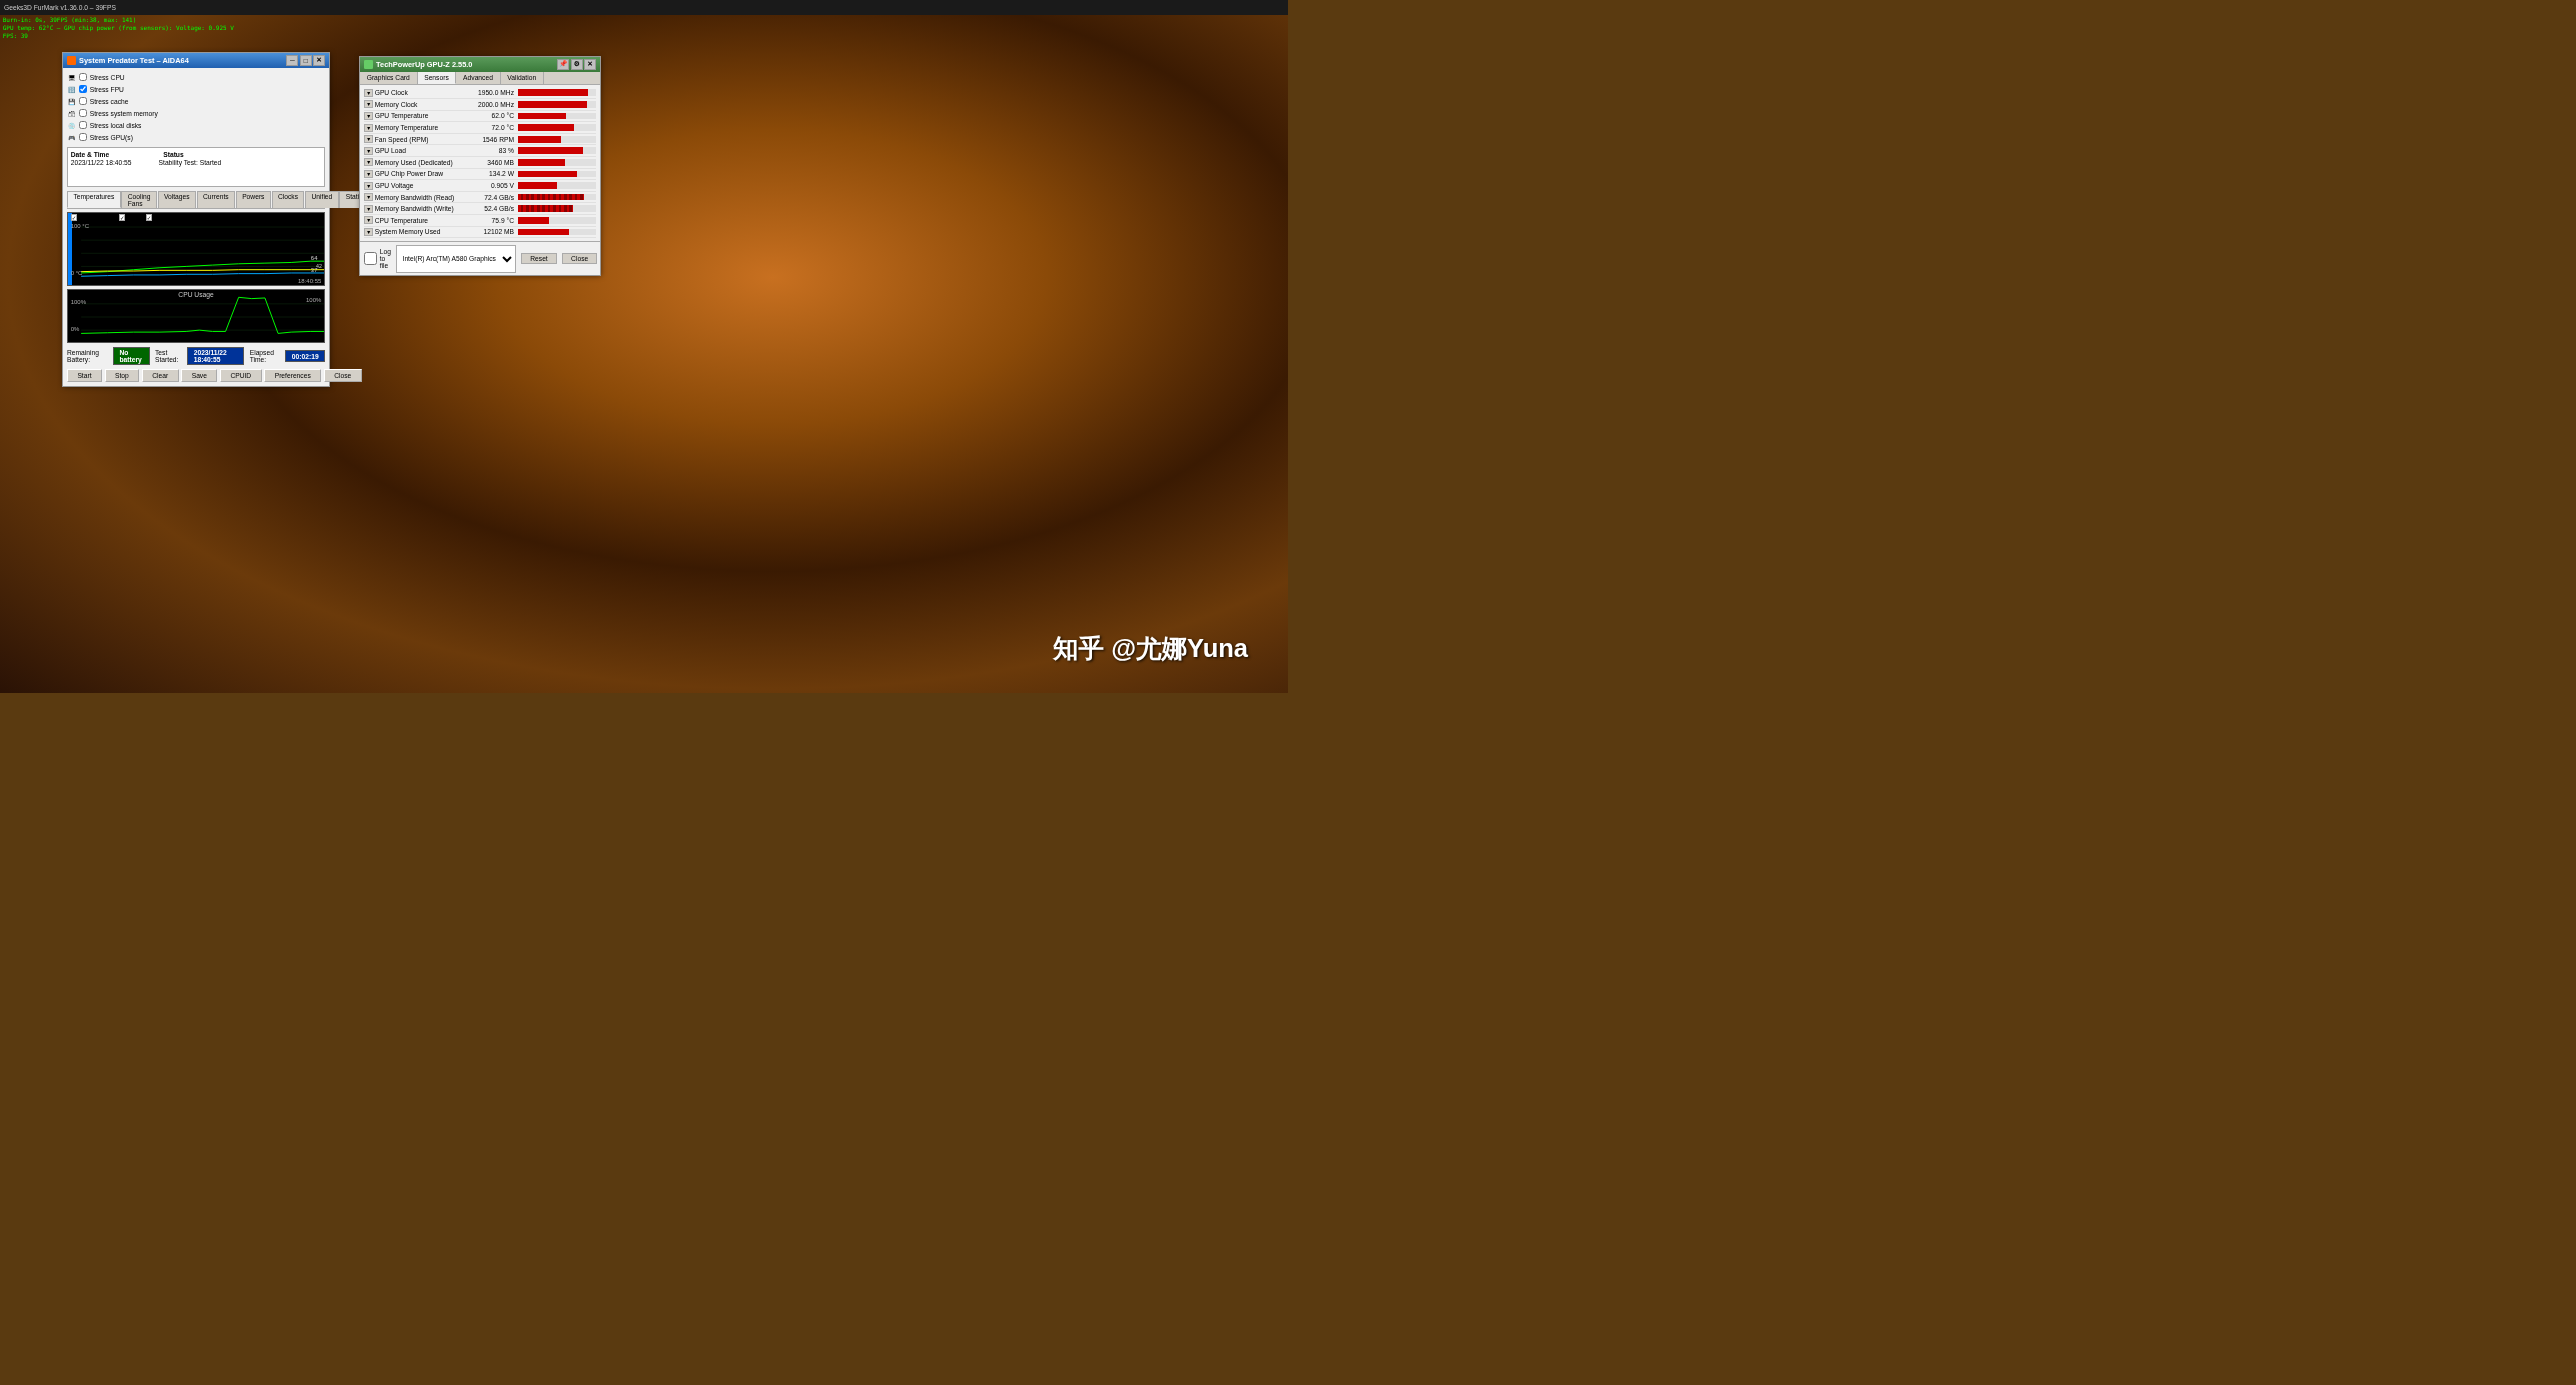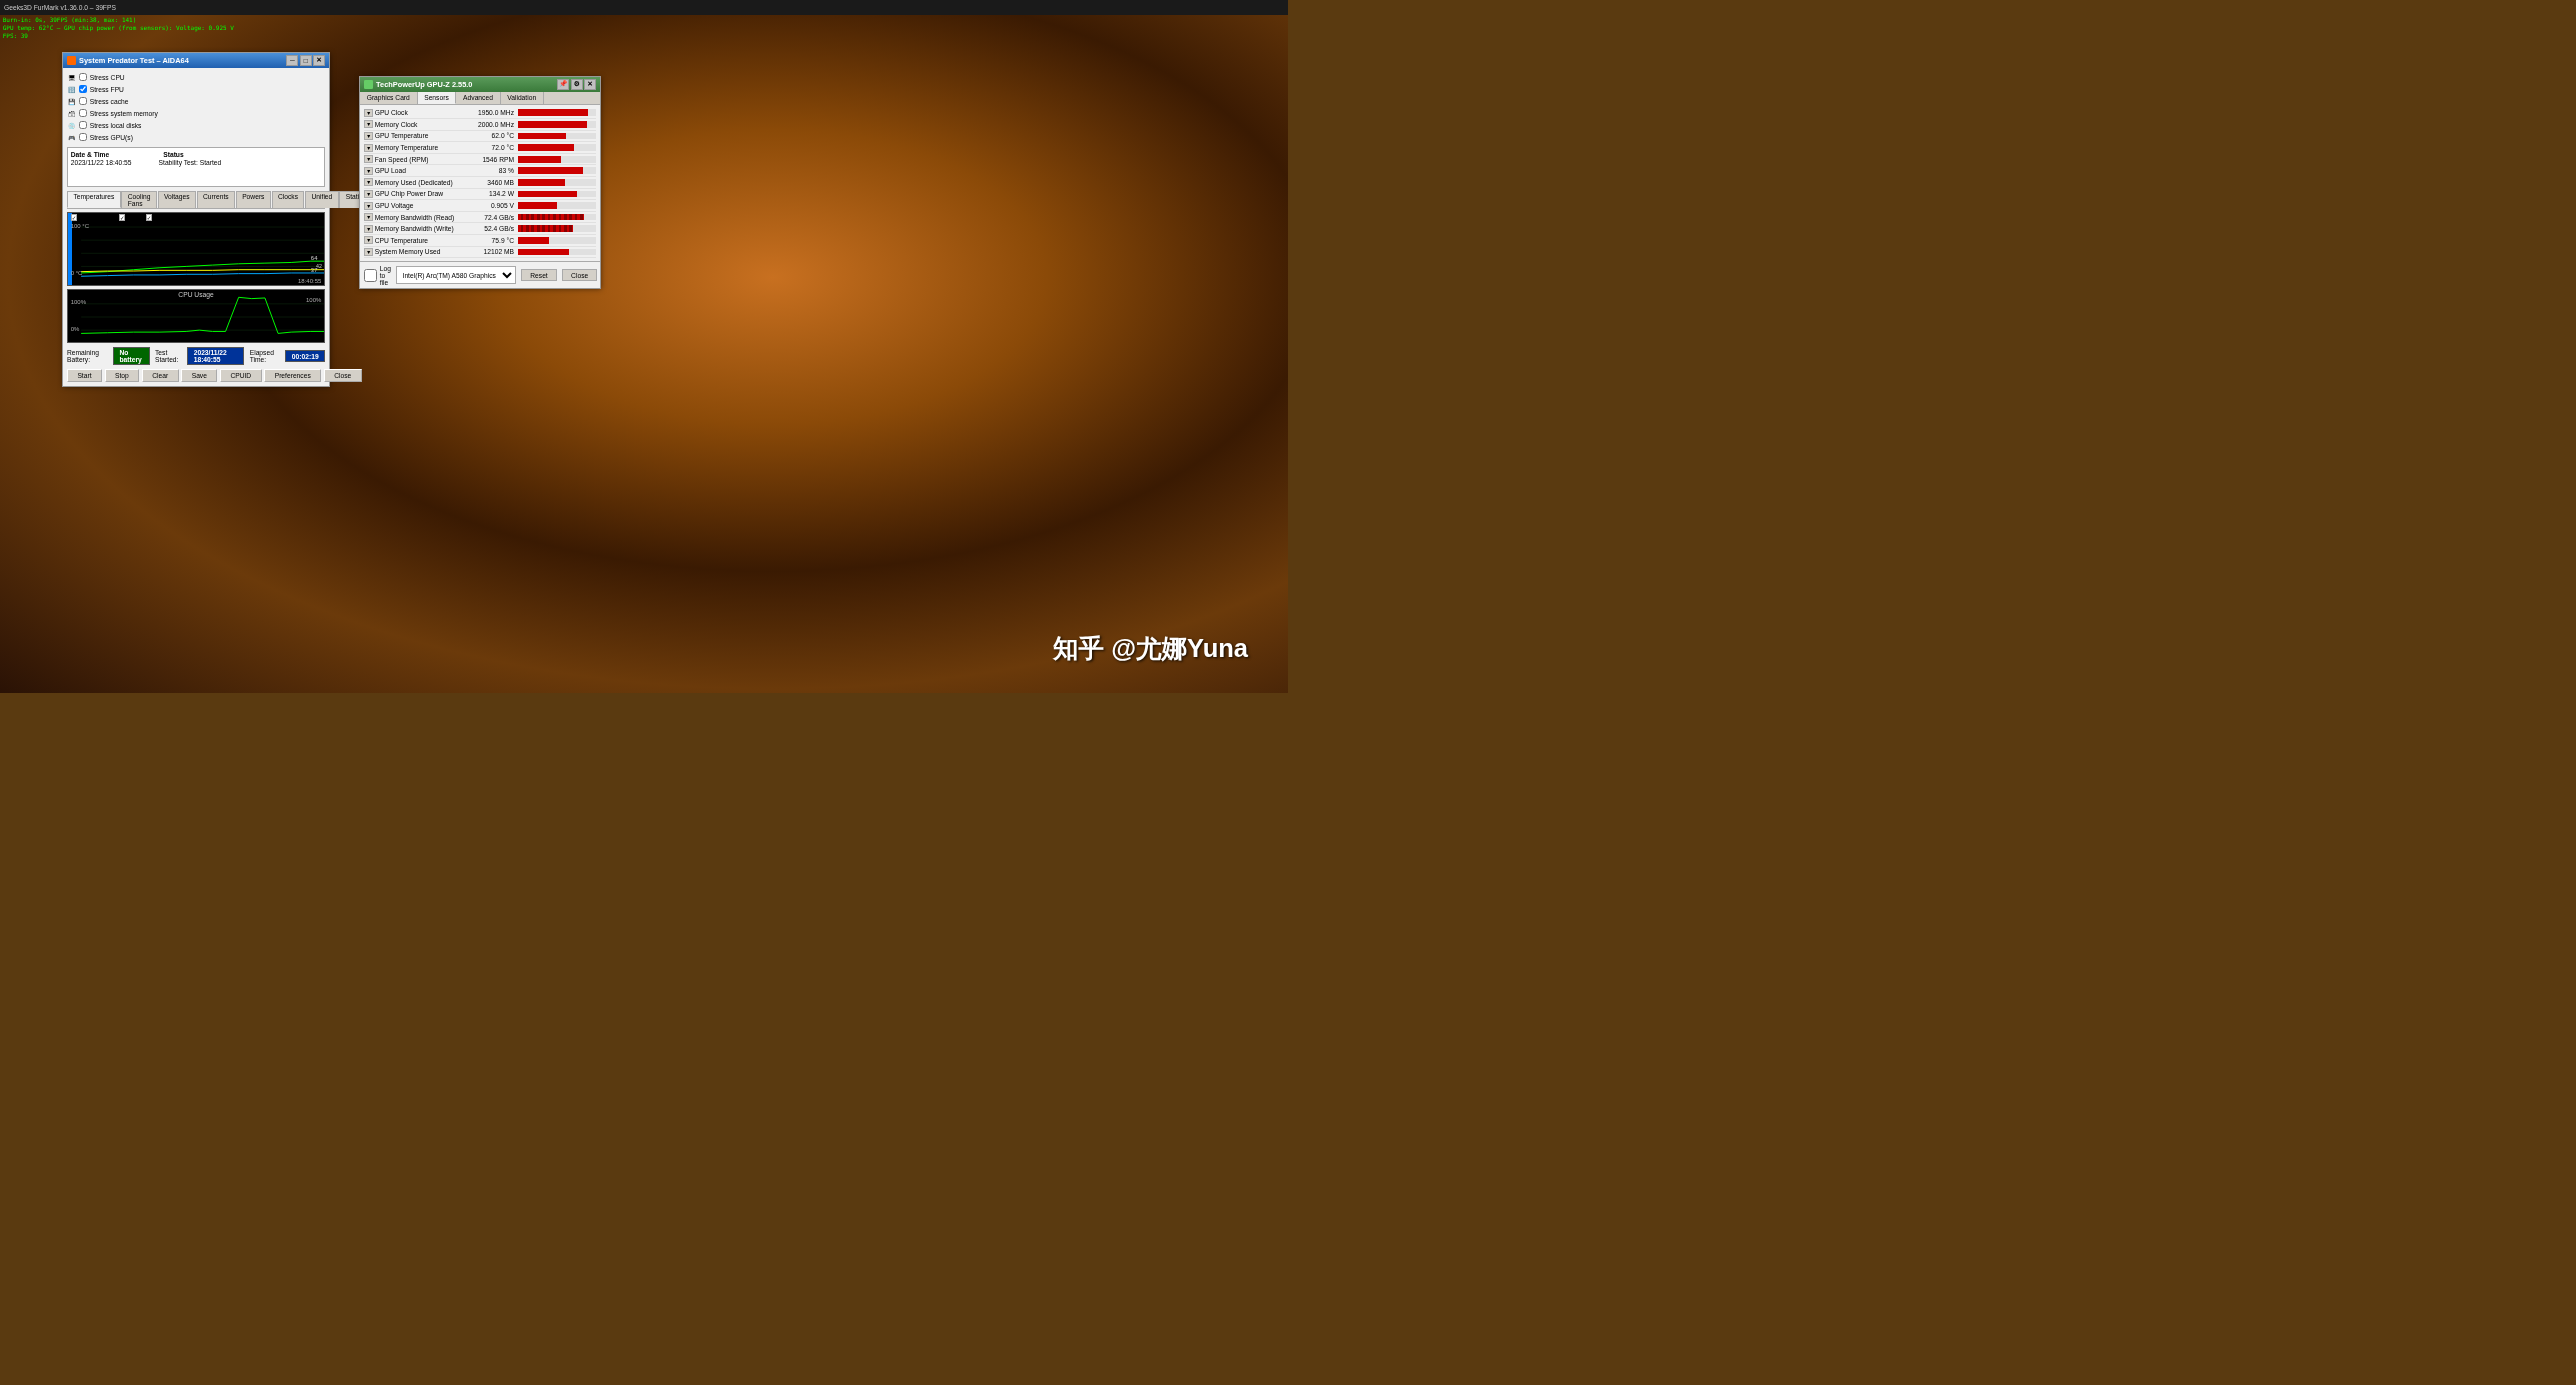--- a/index.html
+++ b/index.html
@@ -334,21 +334,20 @@
     
     .gpuz-window {
       position: absolute;
       top: 56px;
       left: 359px;
       width: 242px;
       background: #f0f0f0;
       border: 0.7px solid #999;
       box-shadow: 1.3px 1.3px 5.4px rgba(0,0,0,0.5);
       z-index: 50;
-      margin-top: 20px;
     }
 
     .gpuz-titlebar {
       background: linear-gradient(to bottom, #5a9a5a, #3a7a3a);
       color: white;
       height: 14.8px;
       display: flex;
       align-items: center;
       padding: 0 4px;
       font-size: 7.4px;
@@ -468,21 +467,21 @@
       font-size: 6.7px;
       background: #d4d0c8;
       border: 0.7px solid #aaa;
       cursor: pointer;
       color: #000;
     }
 
     .gpuz-device-select {
       flex: 1;
       font-size: 6.7px;
-      height: 18px;
+      height: 28px;
       background: white;
       border: 0.7px solid #aaa;
       padding: 0 1.3px;
     }
 
     
     .watermark {
       position: absolute;
       bottom: 27px;
       right: 40px;

